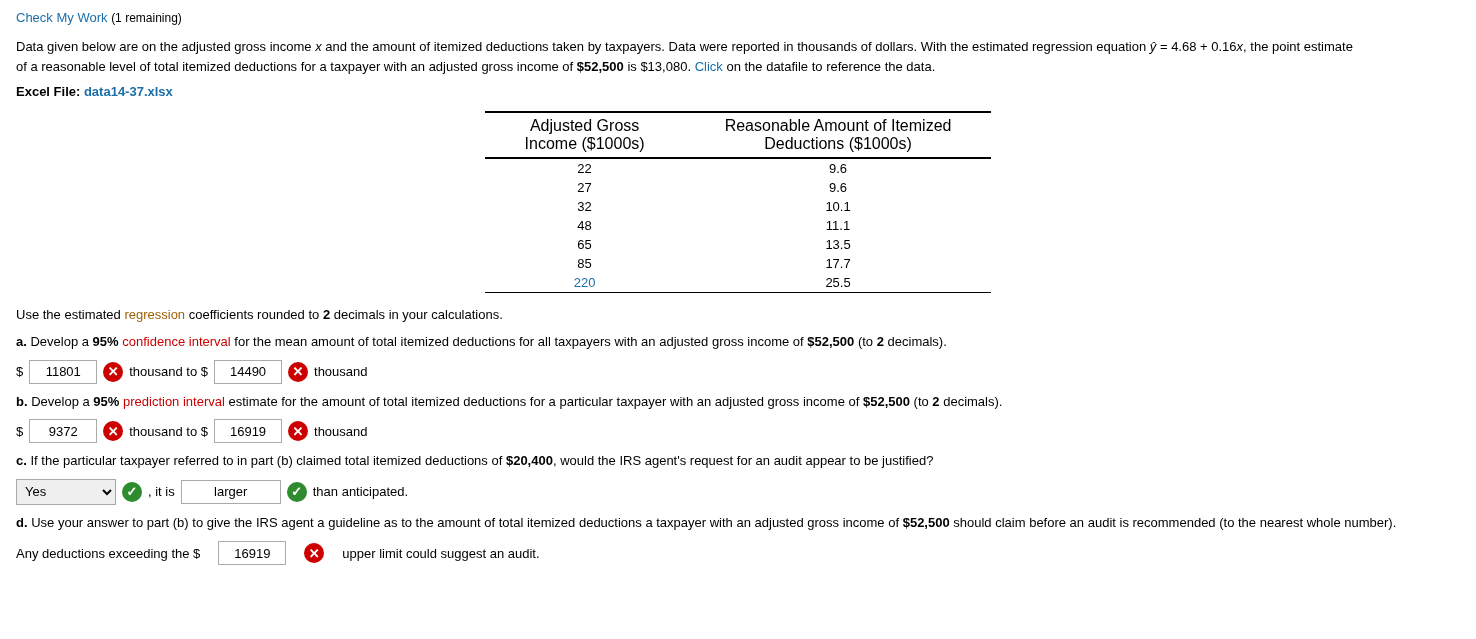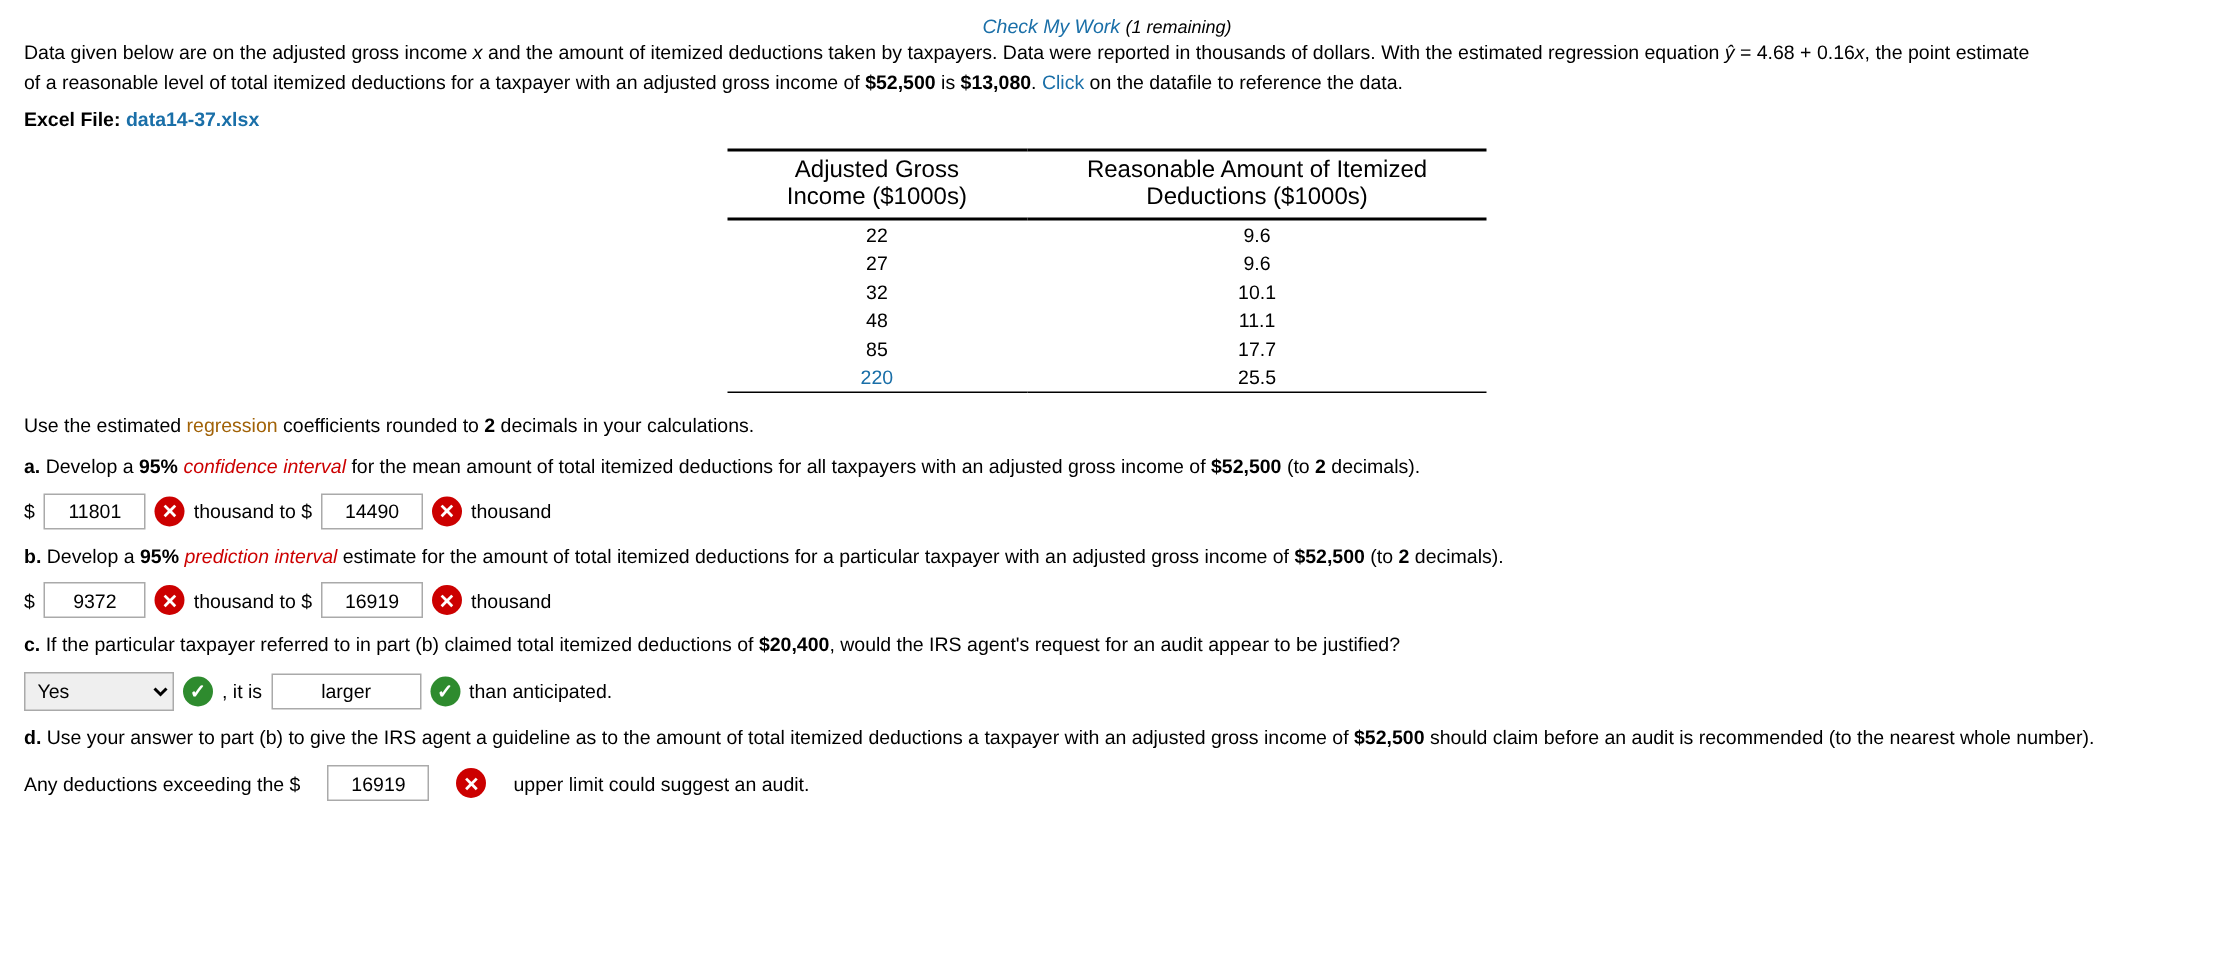--- a/index.html
+++ b/index.html
@@ -6,23 +6,22 @@
     body {
       font-family: Arial, sans-serif;
       font-size: 13px;
       color: #000;
       background: #fff;
       padding: 10px 16px;
       width: 1476px;
       min-height: 639px;
     }
     .top-bar {
-      text-align: center;
-      margin-bottom: 0;
-      font-style: italic;
+      text-align: left;
+      margin-bottom: 12px;
     }
     .check-my-work {
       color: #1a6fa8;
       font-size: 13px;
       cursor: pointer;
       text-decoration: none;
     }
     .remaining {
       color: #000;
       font-size: 12px;
@@ -80,21 +79,21 @@
       color: #000;
     }
     .section-note .highlight { color: #a16207; }
     .question-label {
       font-size: 13px;
       margin-bottom: 8px;
       margin-top: 6px;
       line-height: 1.5;
     }
     .question-label .bold { font-weight: bold; }
-    .question-label .highlight { color: #cc0000; font-style: italic; }
+    .question-label .highlight { color: #cc0000; }
     .input-row {
       display: flex;
       align-items: center;
       gap: 6px;
       margin-bottom: 8px;
       font-size: 13px;
     }
     .dollar-sign {
       font-size: 13px;
     }
@@ -157,21 +156,21 @@
 </head>
 <body>
 
 <div class="top-bar">
   <a class="check-my-work">Check My Work</a>
   <span class="remaining"> (1 remaining)</span>
 </div>
 
 <div class="description">
   <span>Data given below are on the adjusted gross income <i>x</i> and the amount of itemized deductions taken by taxpayers. Data were reported in thousands of dollars. With the estimated regression equation <i>ŷ</i> = 4.68 + 0.16<i>x</i>, the point estimate</span><br>
-  <span>of a reasonable level of total itemized deductions for a taxpayer with an adjusted gross income of <span class="bold-val" style="font-weight:bold;">$52,500</span> is <span class="bold-val" style="font-weight:bold;">$13,080</span>. <span class="blue-link">Click</span> on the datafile to reference the data.</span>
+  <span>of a reasonable level of total itemized deductions for a taxpayer with an adjusted gross income of <span class="bold-val" style="font-weight:bold;">$52,500</span> is <span class="bold-val" style="font-weight:normal;">$13,080</span>. <span class="blue-link">Click</span> on the datafile to reference the data.</span>
 </div>
 
 <div class="excel-file">
   <span>Excel File: </span> <a class="excel-link">data14-37.xlsx</a>
 </div>
 
 <div class="data-table-wrapper">
   <table class="data-table">
     <thead>
       <tr>
@@ -196,20 +195,24 @@
         </tr>
         <tr>
           <td>32</td>
           <td>10.1</td>
         </tr>
         <tr>
           <td>48</td>
           <td>11.1</td>
         </tr>
         <tr>
+          <td>65</td>
+          <td>13.5</td>
+        </tr>
+        <tr>
           <td>85</td>
           <td>17.7</td>
         </tr>
         <tr>
           <td style="color: rgb(26, 111, 168);">220</td>
           <td>25.5</td>
         </tr>
       </tbody>
   </table>
 </div>

